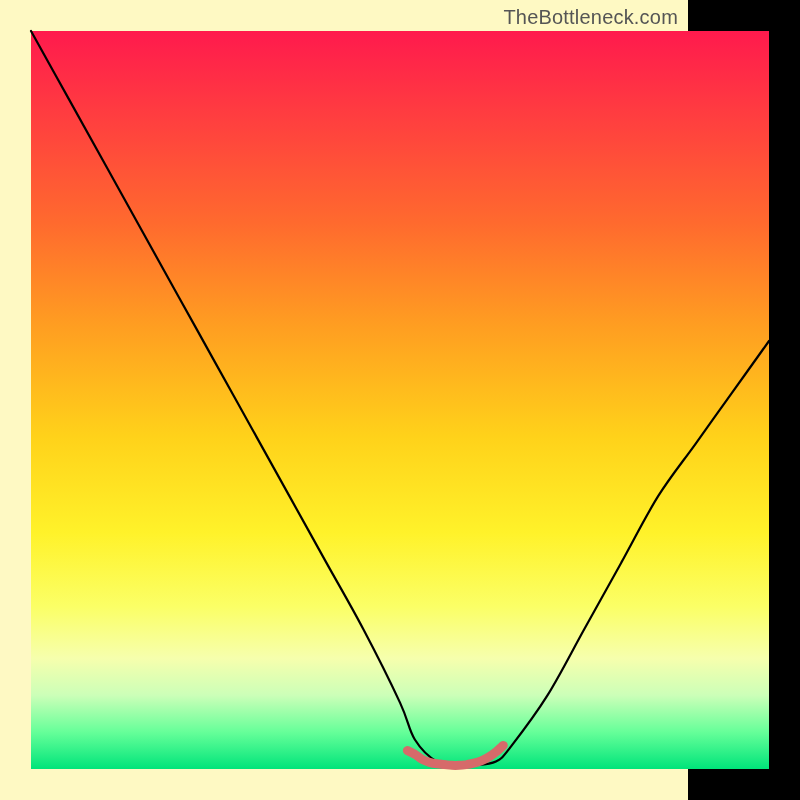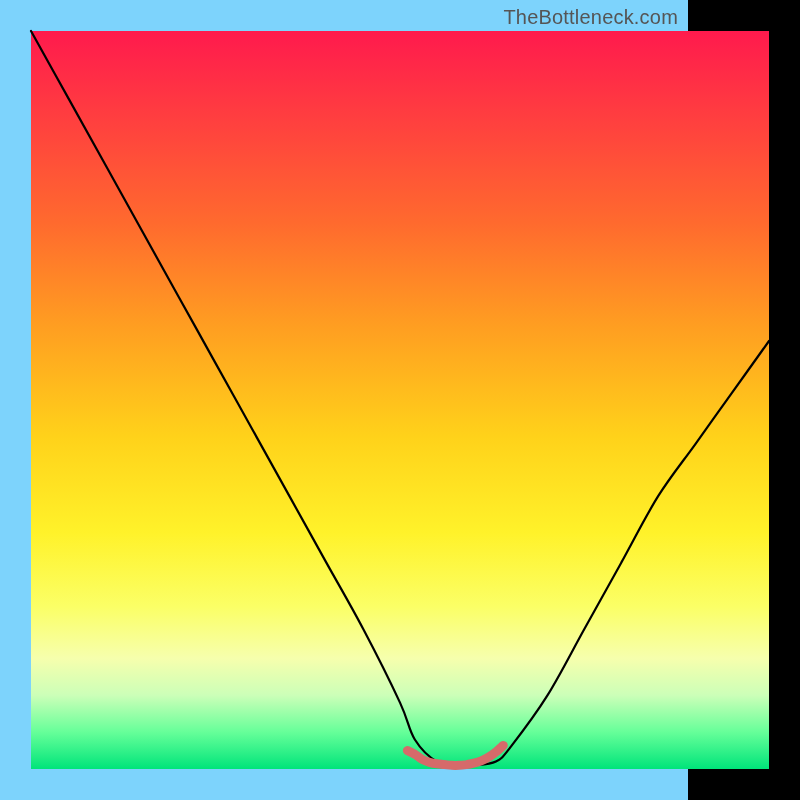--- a/index.html
+++ b/index.html
@@ -8,21 +8,21 @@
     width: 800px;
     height: 800px;
     background: #000;
     overflow: hidden;
     font-family: Arial, Helvetica, sans-serif;
   }
   .frame {
     position: relative;
     width: 688px;
     height: 800px;
-    background: #7dd3fc;
+    background: #fef9c3;
   }
   .plot-area {
     position: absolute;
     left: 31px;
     top: 31px;
     width: 738px;
     height: 738px;
     
     background: linear-gradient(
       to bottom,

